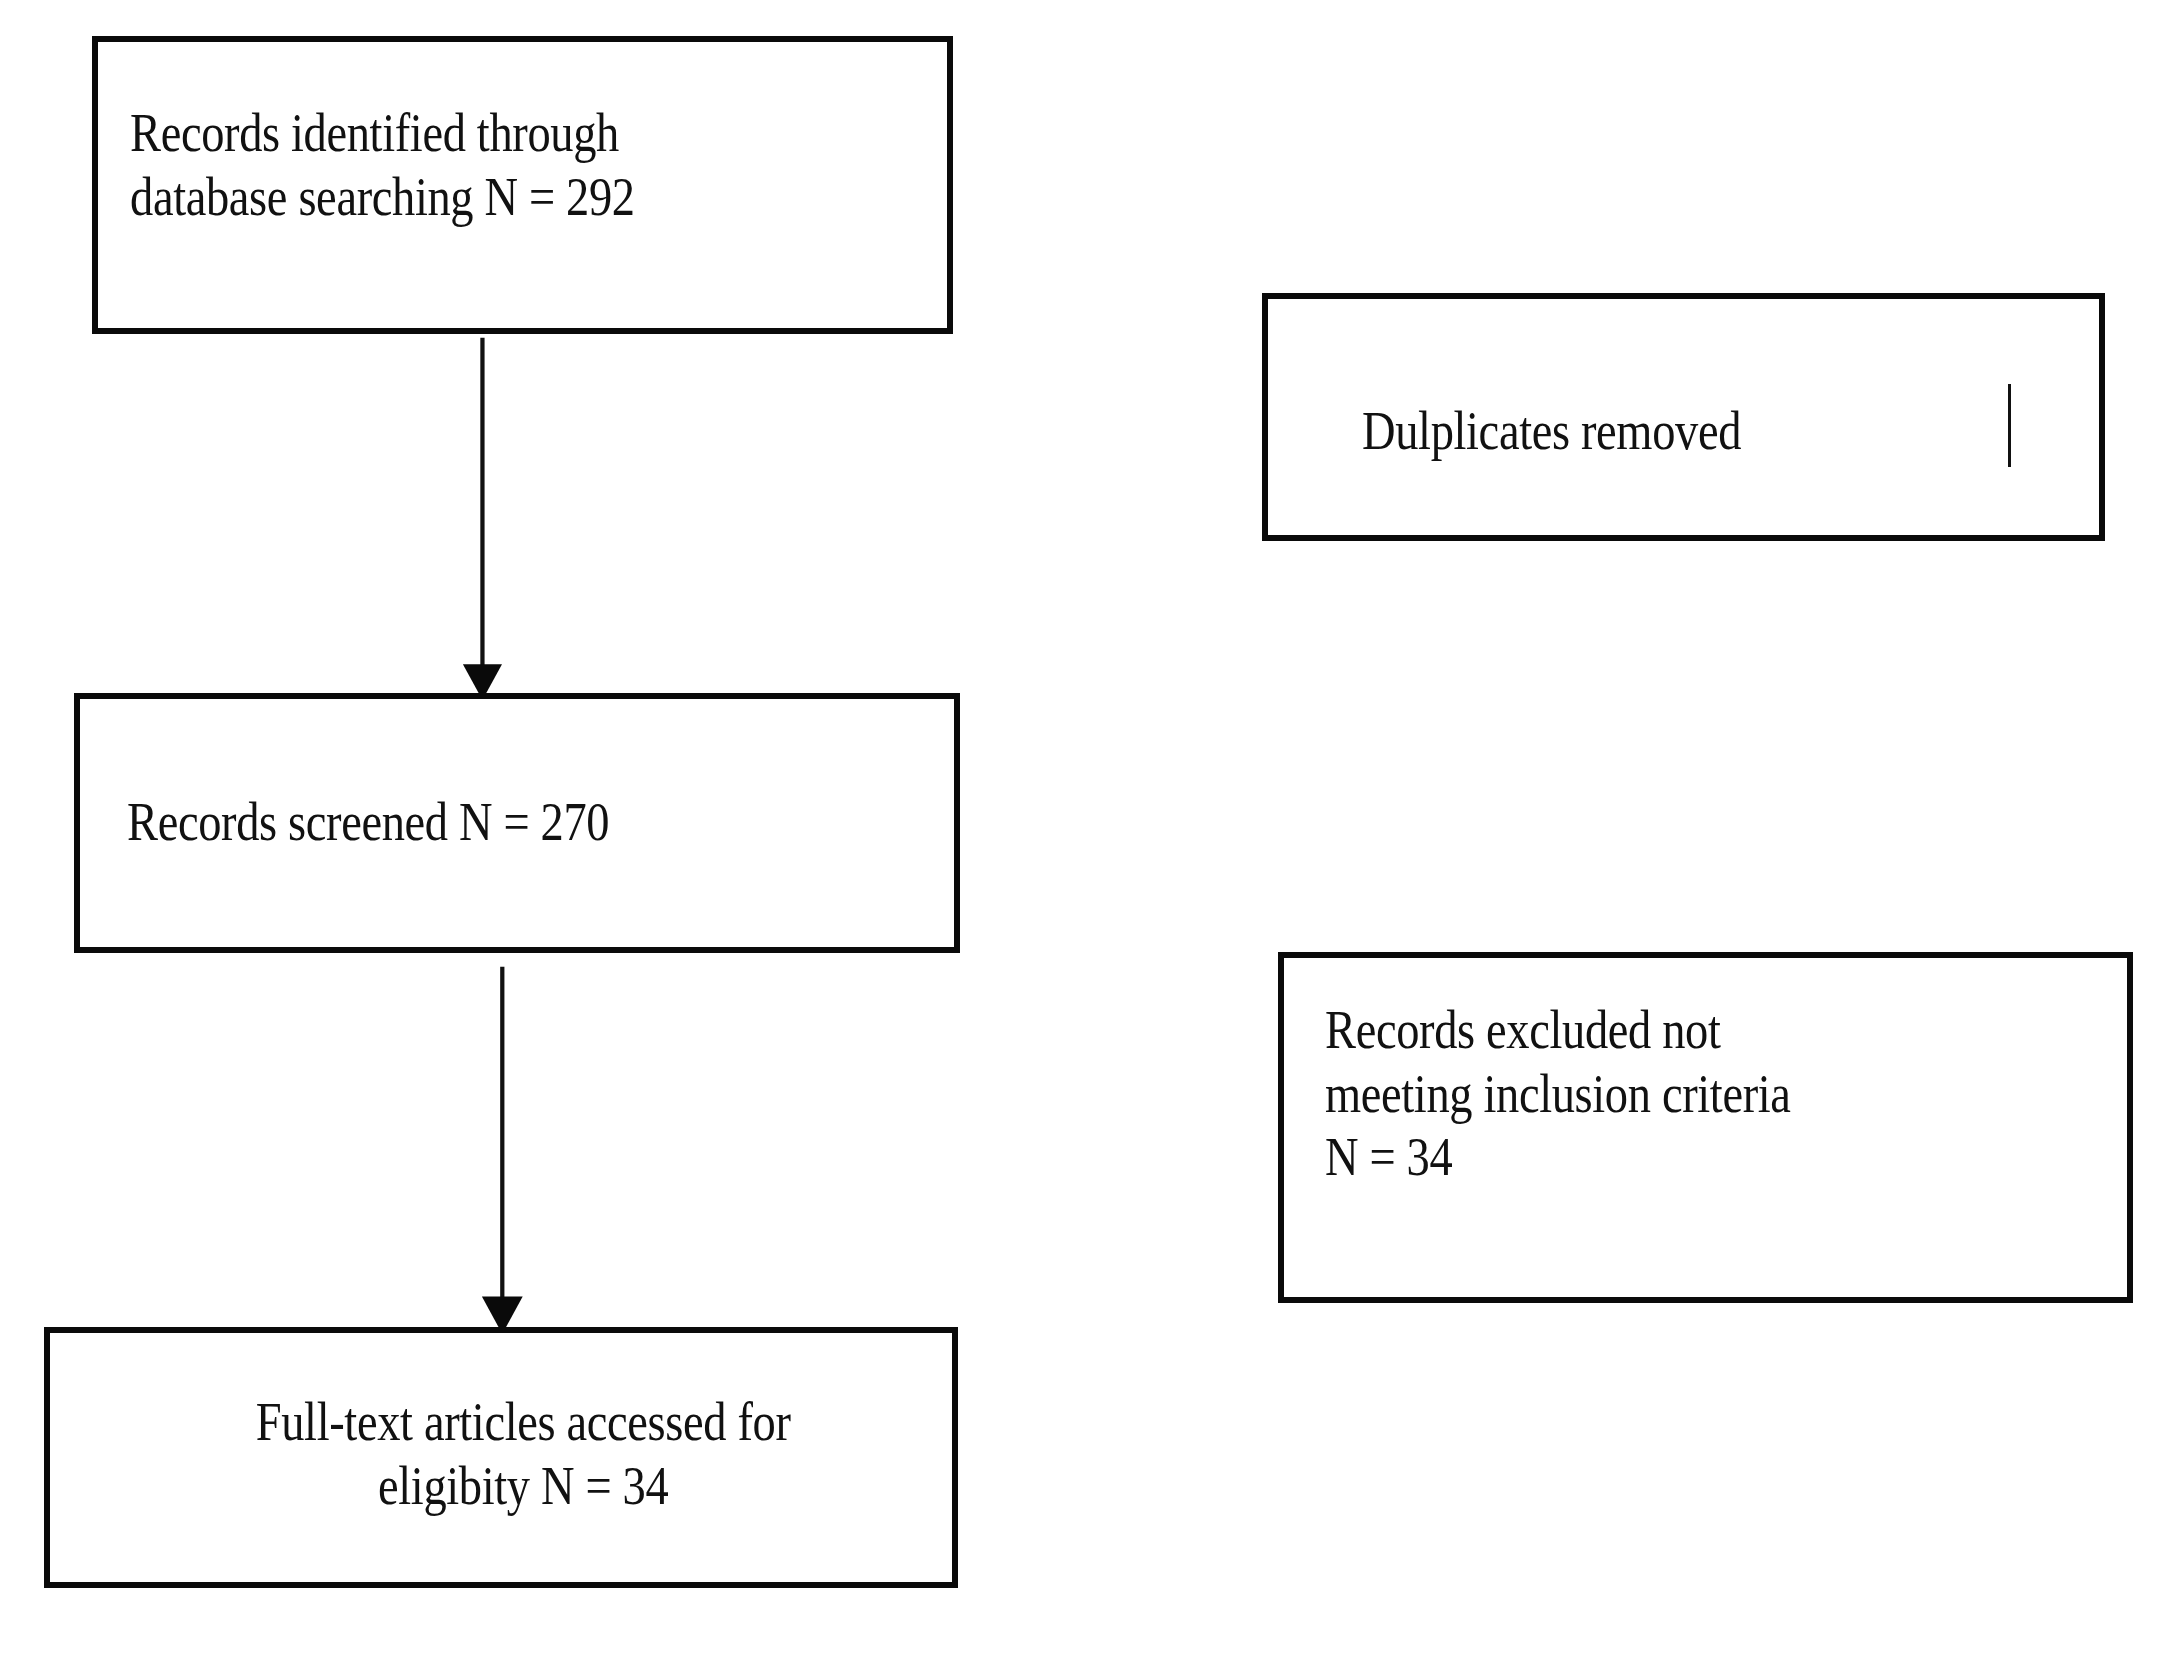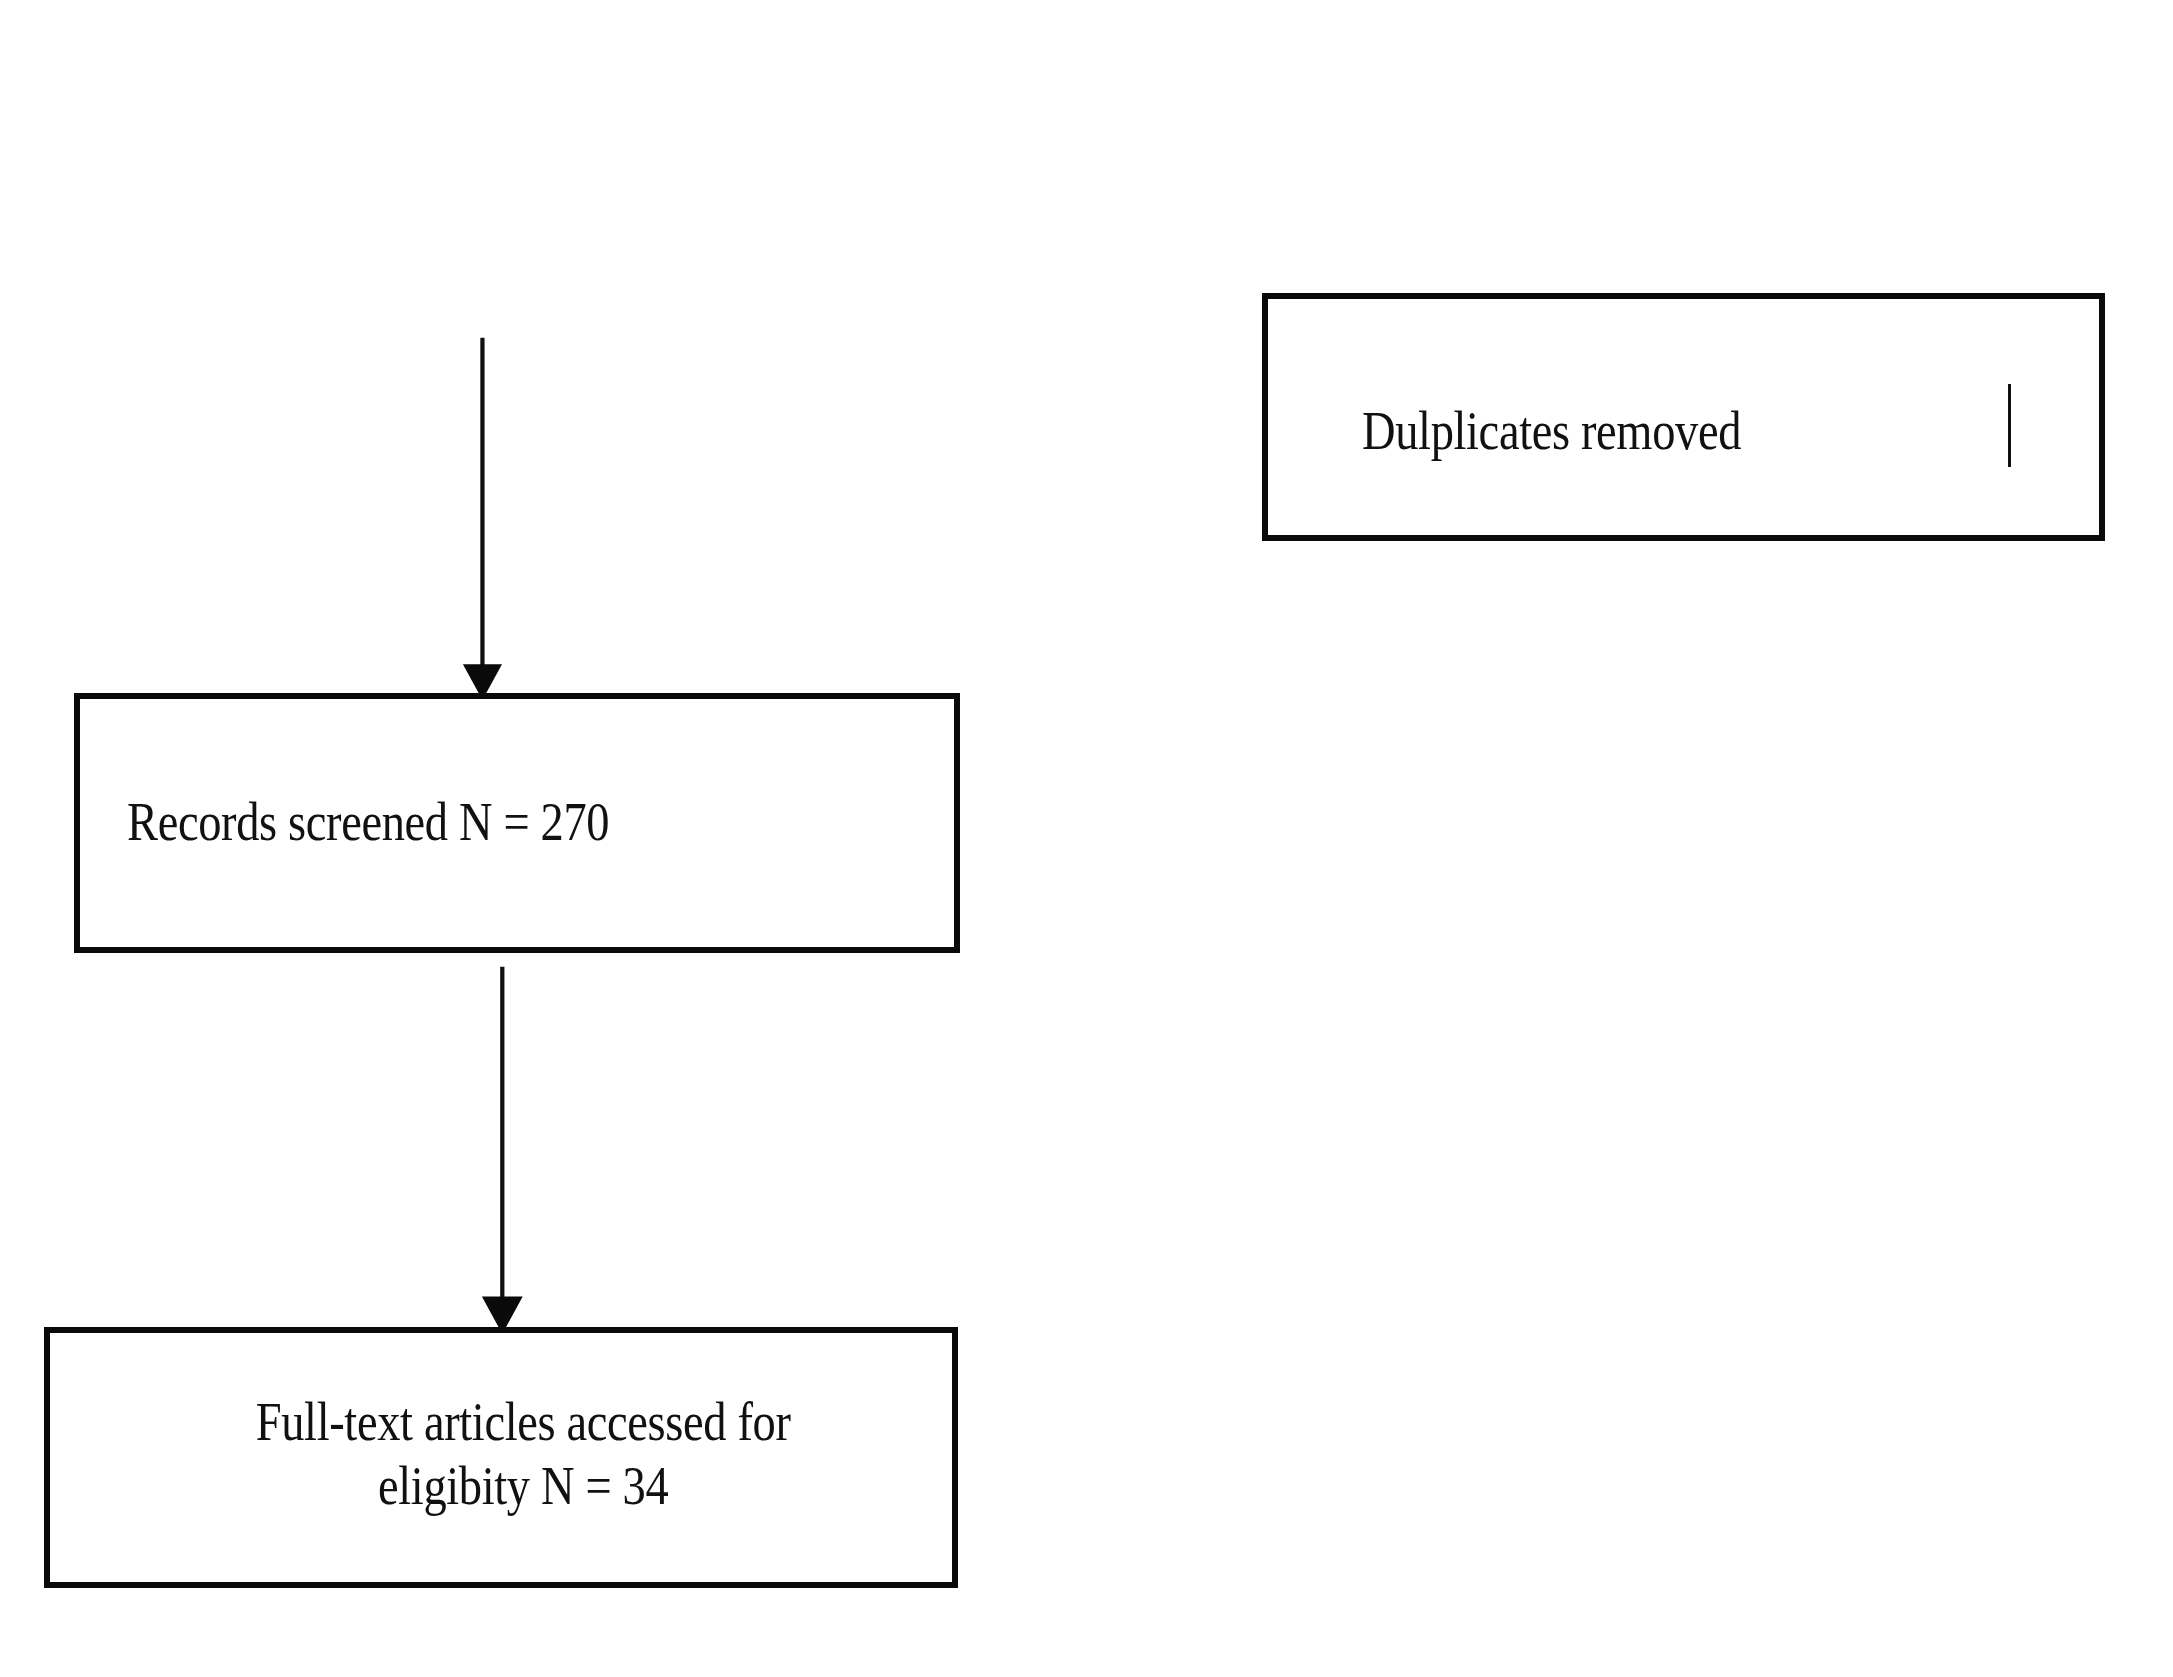--- a/index.html
+++ b/index.html
@@ -42,20 +42,24 @@
     position: absolute;
     width: 3.4px;
     background: #111111;
   }
 </style>
 </head>
 <body>
 
 <div id="canvas">
 
+  <div class="flow-box" style="left:92px; top:36px; width:861px; height:298px;">
+    <div class="box-text" style="left:32px; top:60px; width:920px;">Records identified through
+database searching N = 292</div>
+  </div>
 
   <div class="flow-box" style="left:1262px; top:293px; width:843px; height:248px;">
     <div class="box-text" style="left:94px; top:101px; width:894px;">Dulplicates removed</div>
     <div class="caret-bar" style="left:740px; top:85px; height:83px;"></div>
   </div>
 
   <div class="arrow" style="left:451px; top:334px; width:68px; height:368px;">
     <svg width="68" height="368" viewBox="0 0 80 432">
       <line x1="37" y1="4" x2="37" y2="392" stroke="#111111" stroke-width="5"></line>
       <polygon points="14,388 60,388 37,430" fill="#0a0a0a"></polygon>
@@ -66,20 +70,25 @@
     <div class="box-text" style="left:47px; top:92px; width:954px;">Records screened N = 270</div>
   </div>
 
   <div class="arrow" style="left:470px; top:963px; width:68px; height:373px;">
     <svg width="68" height="373" viewBox="0 0 80 438">
       <line x1="38" y1="4" x2="38" y2="396" stroke="#111111" stroke-width="5"></line>
       <polygon points="14,392 62,392 38,436" fill="#0a0a0a"></polygon>
     </svg>
   </div>
 
+  <div class="flow-box" style="left:1278px; top:952px; width:855px; height:351px;">
+    <div class="box-text" style="left:41px; top:41px; width:954px;">Records excluded not
+meeting inclusion criteria
+N = 34</div>
+  </div>
 
   <div class="flow-box" style="left:44px; top:1327px; width:914px; height:261px;text-align:center;">
     <div class="box-text" style="left:41px; top:58px; width:1005px;">Full-text articles accessed for
 eligibity N = 34</div>
   </div>
 
 </div>
 
 
 </body></html>

